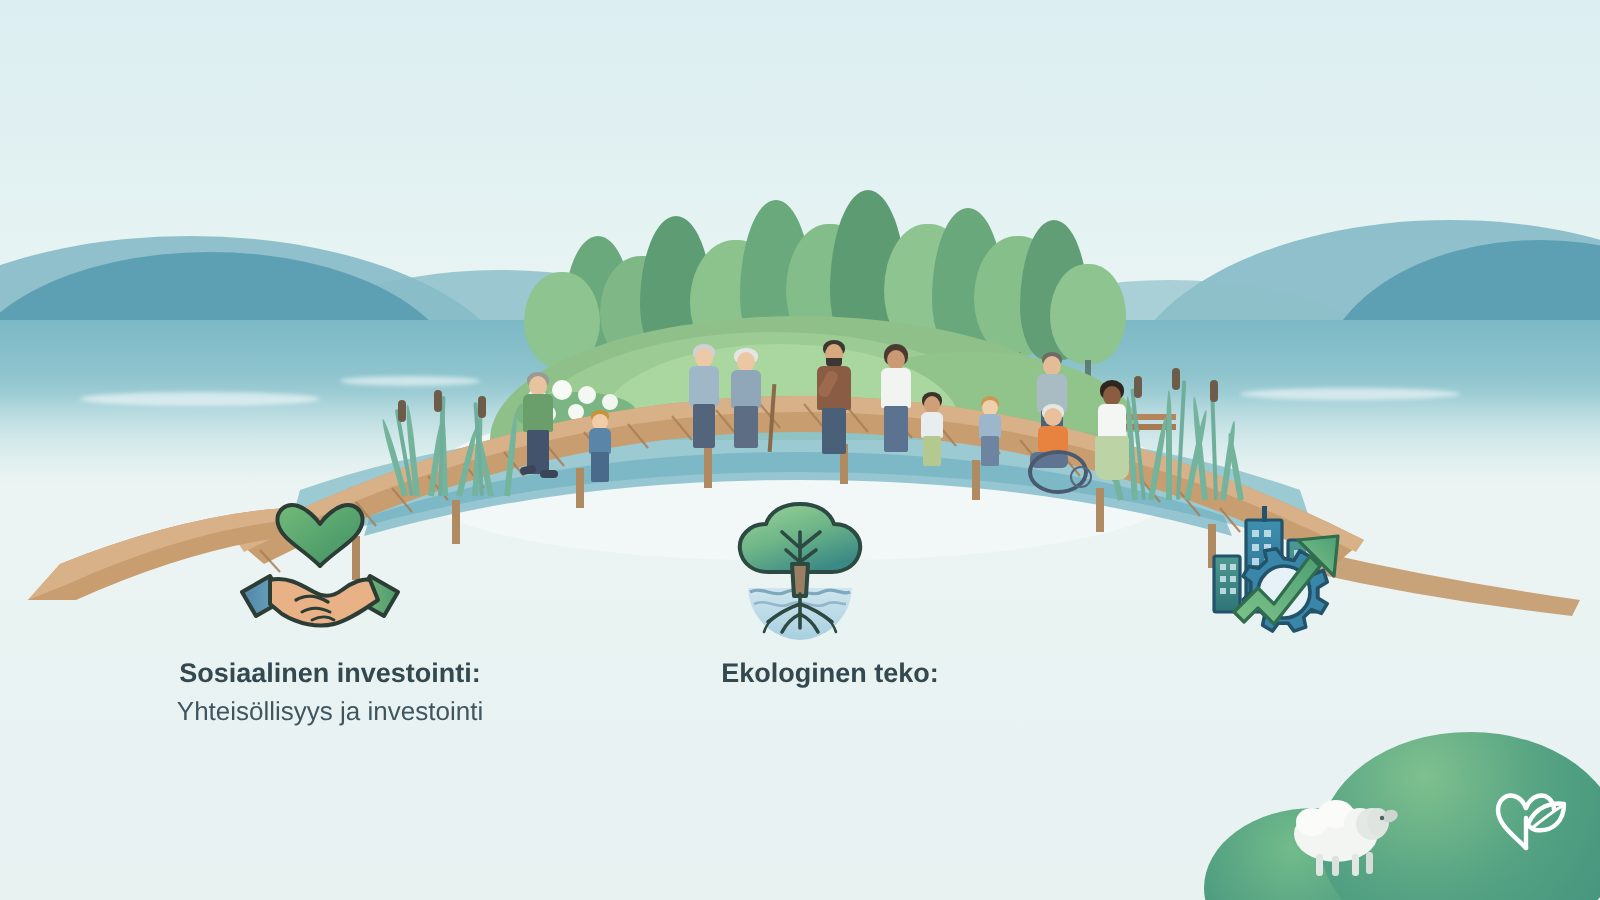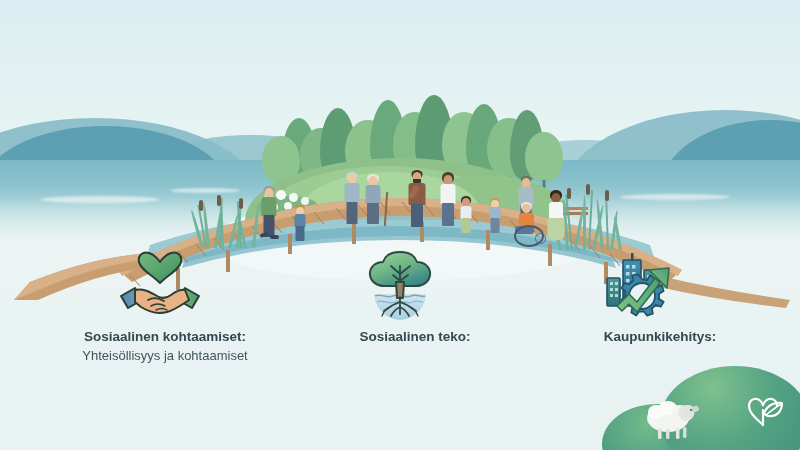--- a/index.html
+++ b/index.html
@@ -635,28 +635,27 @@
         <g>
           <path d="M20,58 L32,46 L40,54 L58,30 L63,35 L40,64 L32,56 L25,63 Z" fill="url(#arrowgrad)" stroke="#2f6d4e" stroke-width="1.6" stroke-linejoin="round"></path>
           <path d="M52,22 L72,20 L70,40 Z" fill="url(#arrowgrad)" stroke="#2f6d4e" stroke-width="1.6" stroke-linejoin="round"></path>
         </g>
       </svg>
     </div>
   </div>
 
   <div class="labels">
     <div class="label-col lc1">
-      <div class="lbl-title">Sosiaalinen kohtaamiset:</div>
-      <div class="lbl-sub">Yhteisöllisyys ja kohtaamiset</div>
+      <div class="lbl-title">Sosiaalinen investointi:</div>
+      <div class="lbl-sub">Yhteisöllisyys ja investointi</div>
     </div>
     <div class="label-col lc2">
-      <div class="lbl-title">Sosiaalinen teko:</div>
+      <div class="lbl-title">Ekologinen teko:</div>
     </div>
     <div class="label-col lc3">
-      <div class="lbl-title">Kaupunkikehitys:</div>
     </div>
   </div>
 
   <div class="brand-hill2"></div>
   <div class="brand-hill"></div>
 
   <div class="sheep">
     <svg width="62" height="44" viewBox="0 0 62 44">
       <ellipse cx="26" cy="22" rx="21" ry="14" fill="#f3f5f2"></ellipse>
       <ellipse cx="14" cy="16" rx="8" ry="7" fill="#fbfcfa"></ellipse>

